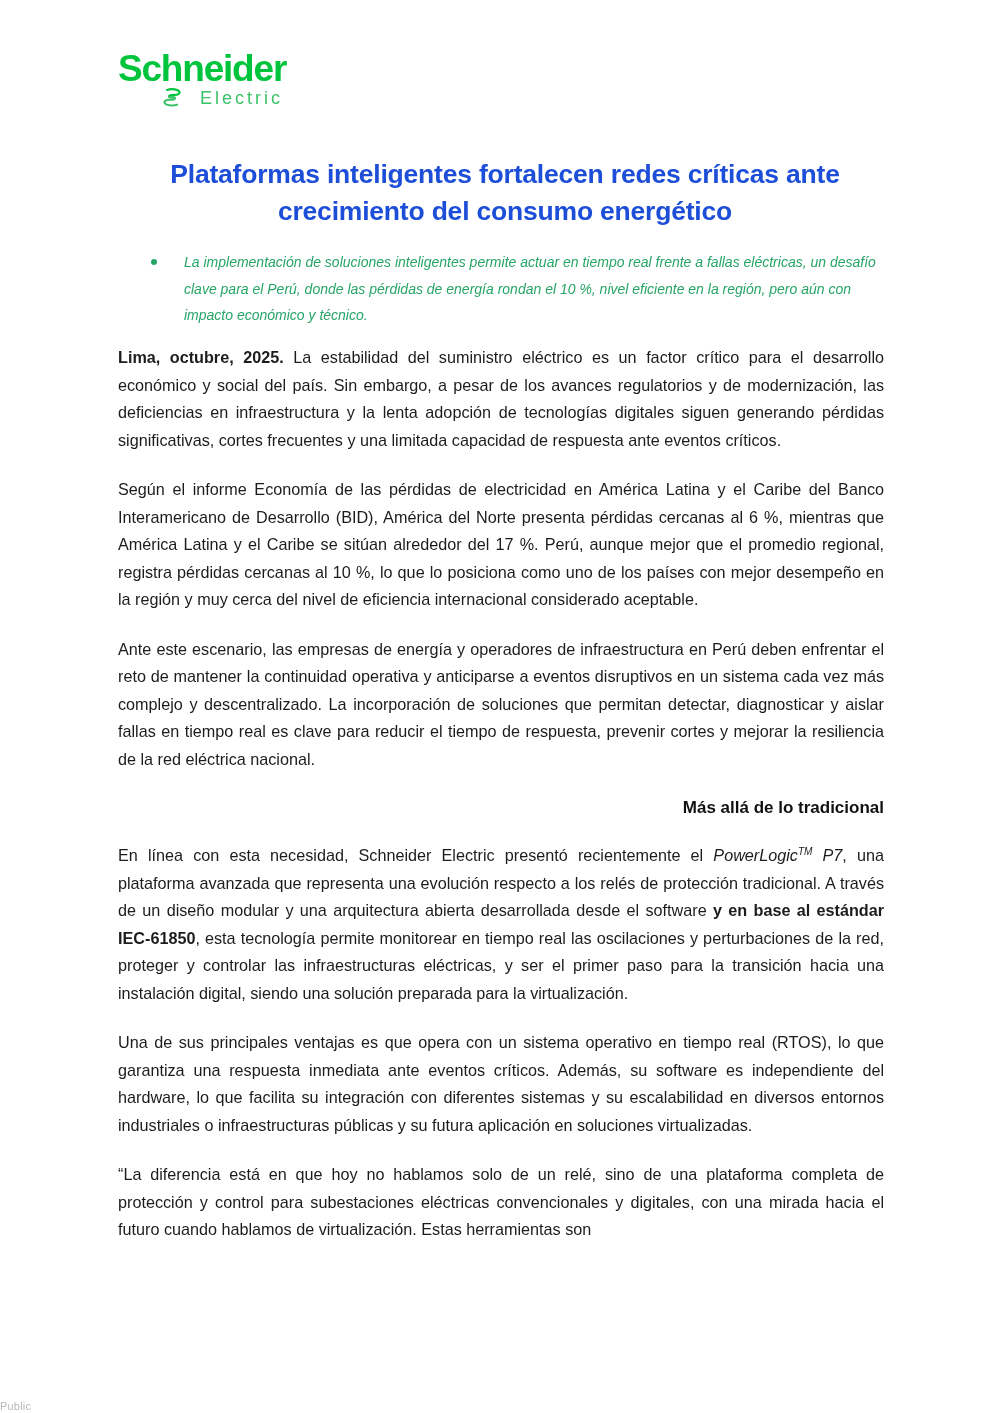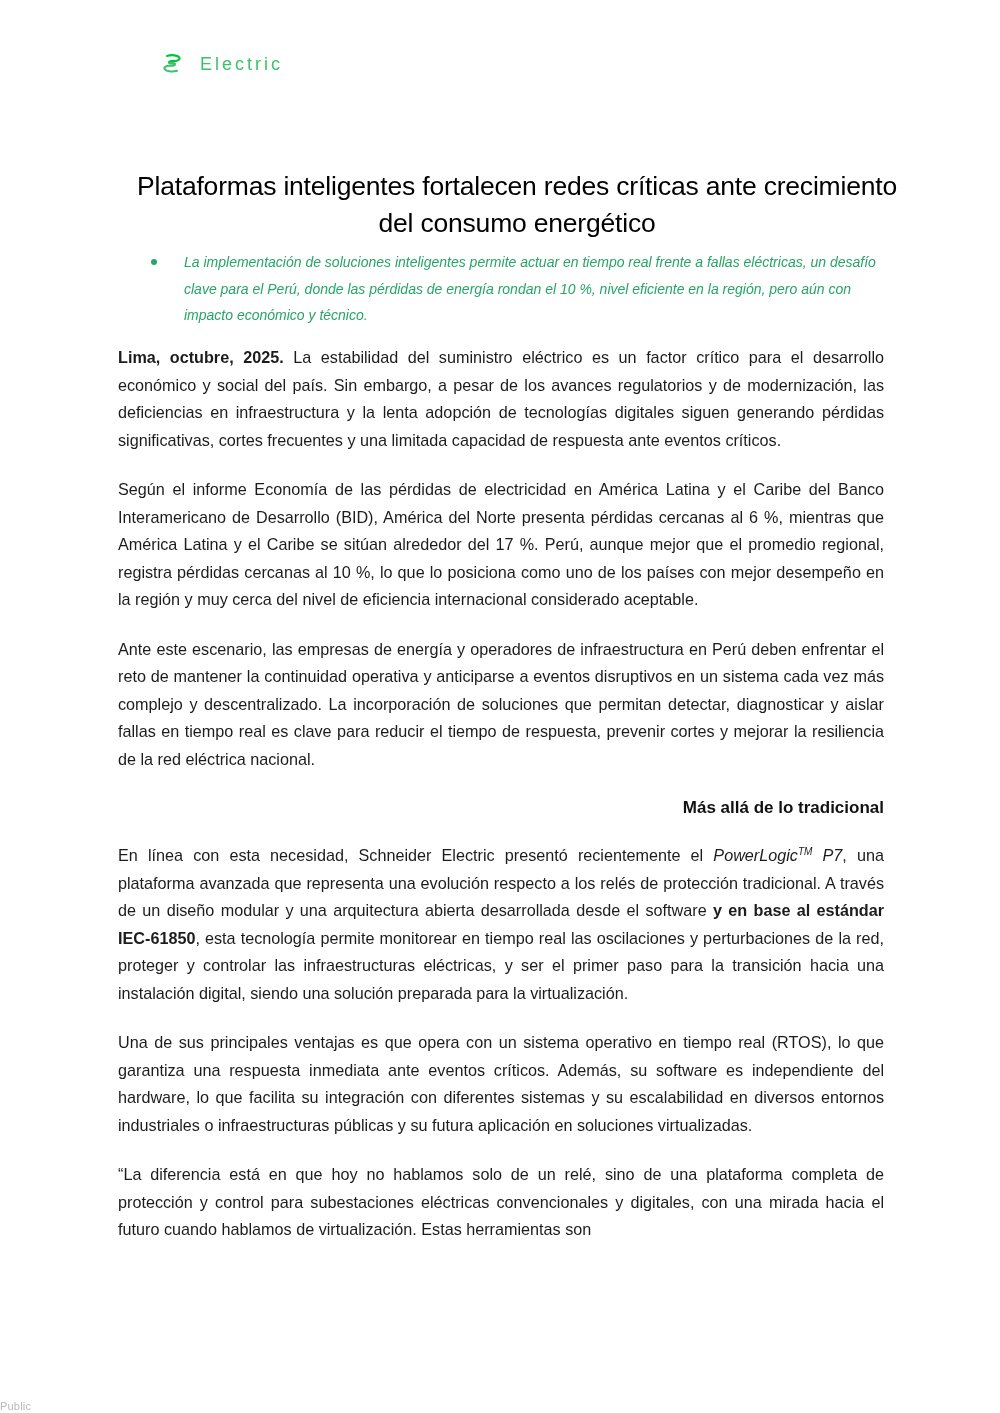--- a/index.html
+++ b/index.html
@@ -65,27 +65,27 @@
     white-space: nowrap;
   }
 
   
   .headline {
     position: absolute;
     left: 118px;
     top: 152px;
     width: 766px;
     text-align: center;
-    color: #000000;
-    font-family: "Liberation Sans", sans-serif;
-    font-weight: normal;
+    color: #1d4ed8;
+    font-family: "Liberation Sans", sans-serif;
+    font-weight: bold;
     font-size: 26.5px;
     line-height: 37px;
     letter-spacing: -0.2px;
-    margin: 16px;
+    margin: 4px;
   }
 
   
   .lead-list {
     position: absolute;
     left: 118px;
     top: 249px;
     width: 766px;
     margin: 0;
     padding: 0;
@@ -157,20 +157,21 @@
     color: #b8b8b8;
     letter-spacing: 0.2px;
   }
 </style>
 </head>
 <body>
 
 <div class="page">
 
   <div class="logo-block">
+    <div class="logo-word">Schneider</div>
     <div class="logo-sub-row">
       <svg class="logo-mark" viewBox="0 0 24 22" aria-hidden="true">
         <path d="M6.2 2.2 C12 0.4 19.2 1.6 20.6 4.4 C21.6 6.5 18.4 8.2 14.6 8.0 C11.0 7.8 8.4 8.4 8.6 9.6 C8.8 10.8 12.0 11.2 15.0 11.0" fill="none" stroke="#00c43c" stroke-width="2.4" stroke-linecap="round"></path>
         <path d="M17.8 19.4 C12.0 21.2 4.8 20.0 3.4 17.2 C2.4 15.1 5.6 13.4 9.4 13.6 C13.0 13.8 15.6 13.2 15.4 12.0 C15.2 10.8 12.0 10.4 9.0 10.6" fill="none" stroke="#3cc268" stroke-width="2.4" stroke-linecap="round"></path>
       </svg>
       <span class="logo-electric">Electric</span>
     </div>
   </div>
 
   <h1 class="headline">Plataformas inteligentes fortalecen redes críticas ante crecimiento del consumo energético</h1>

